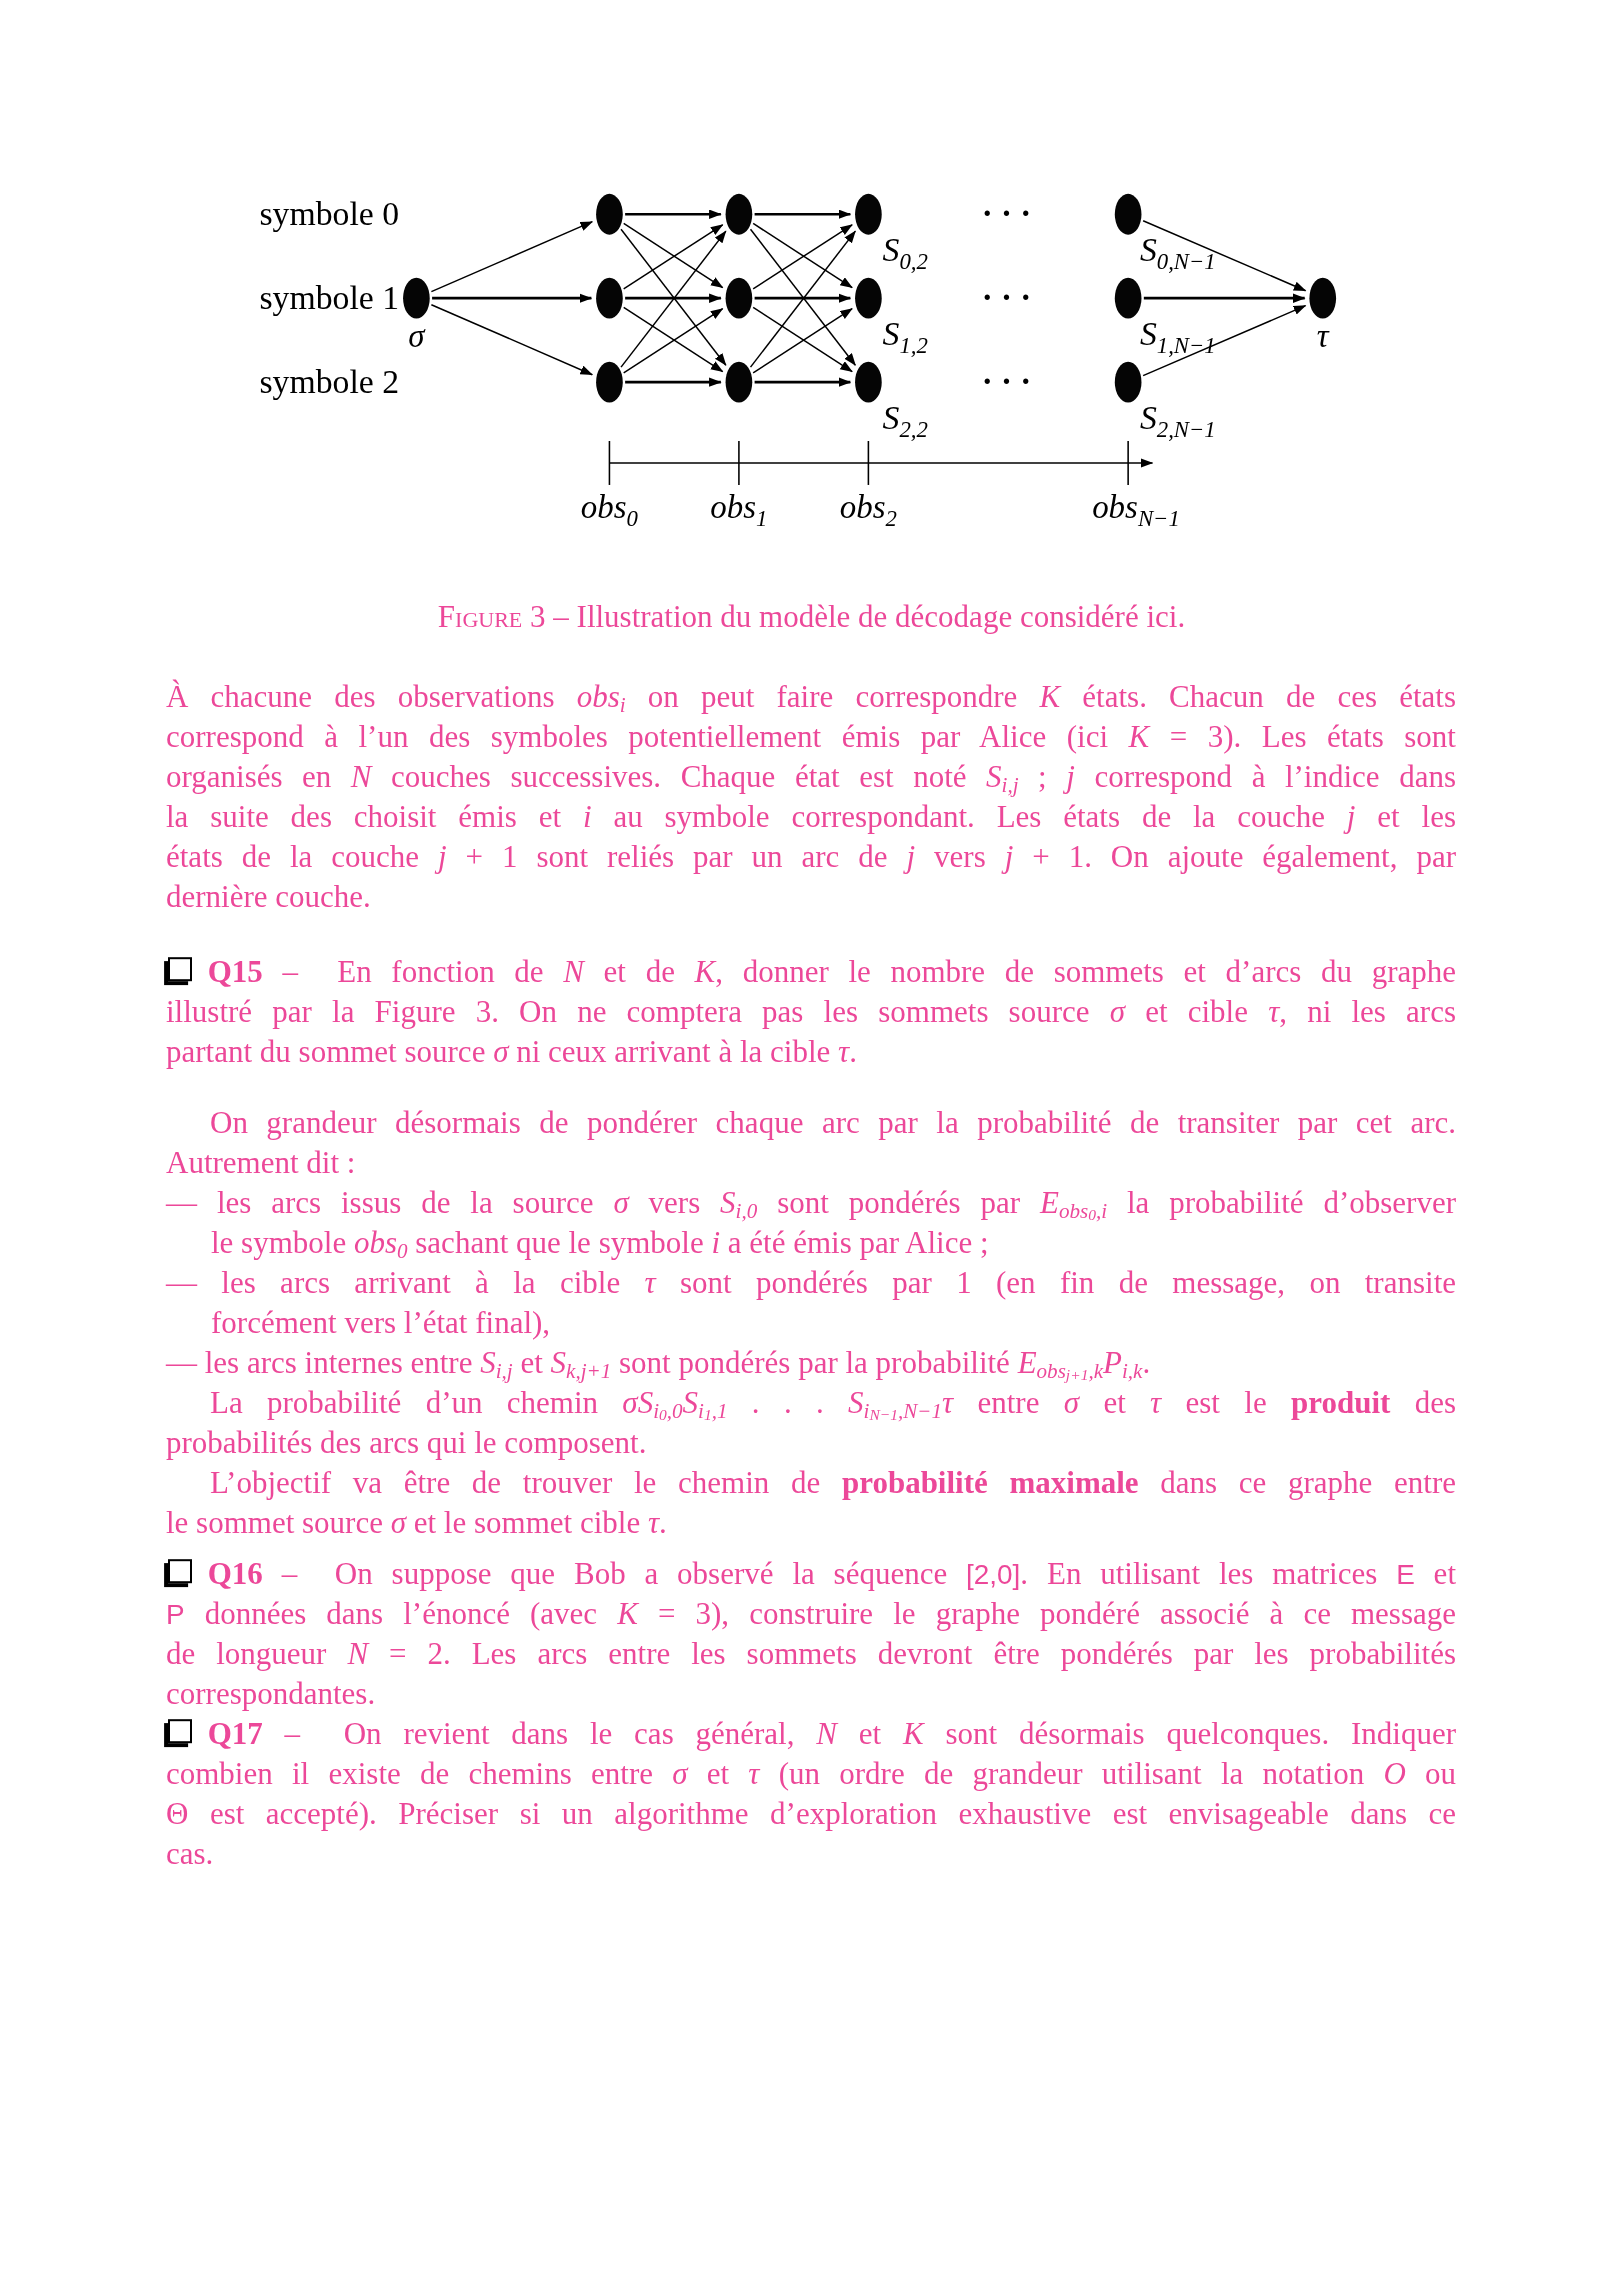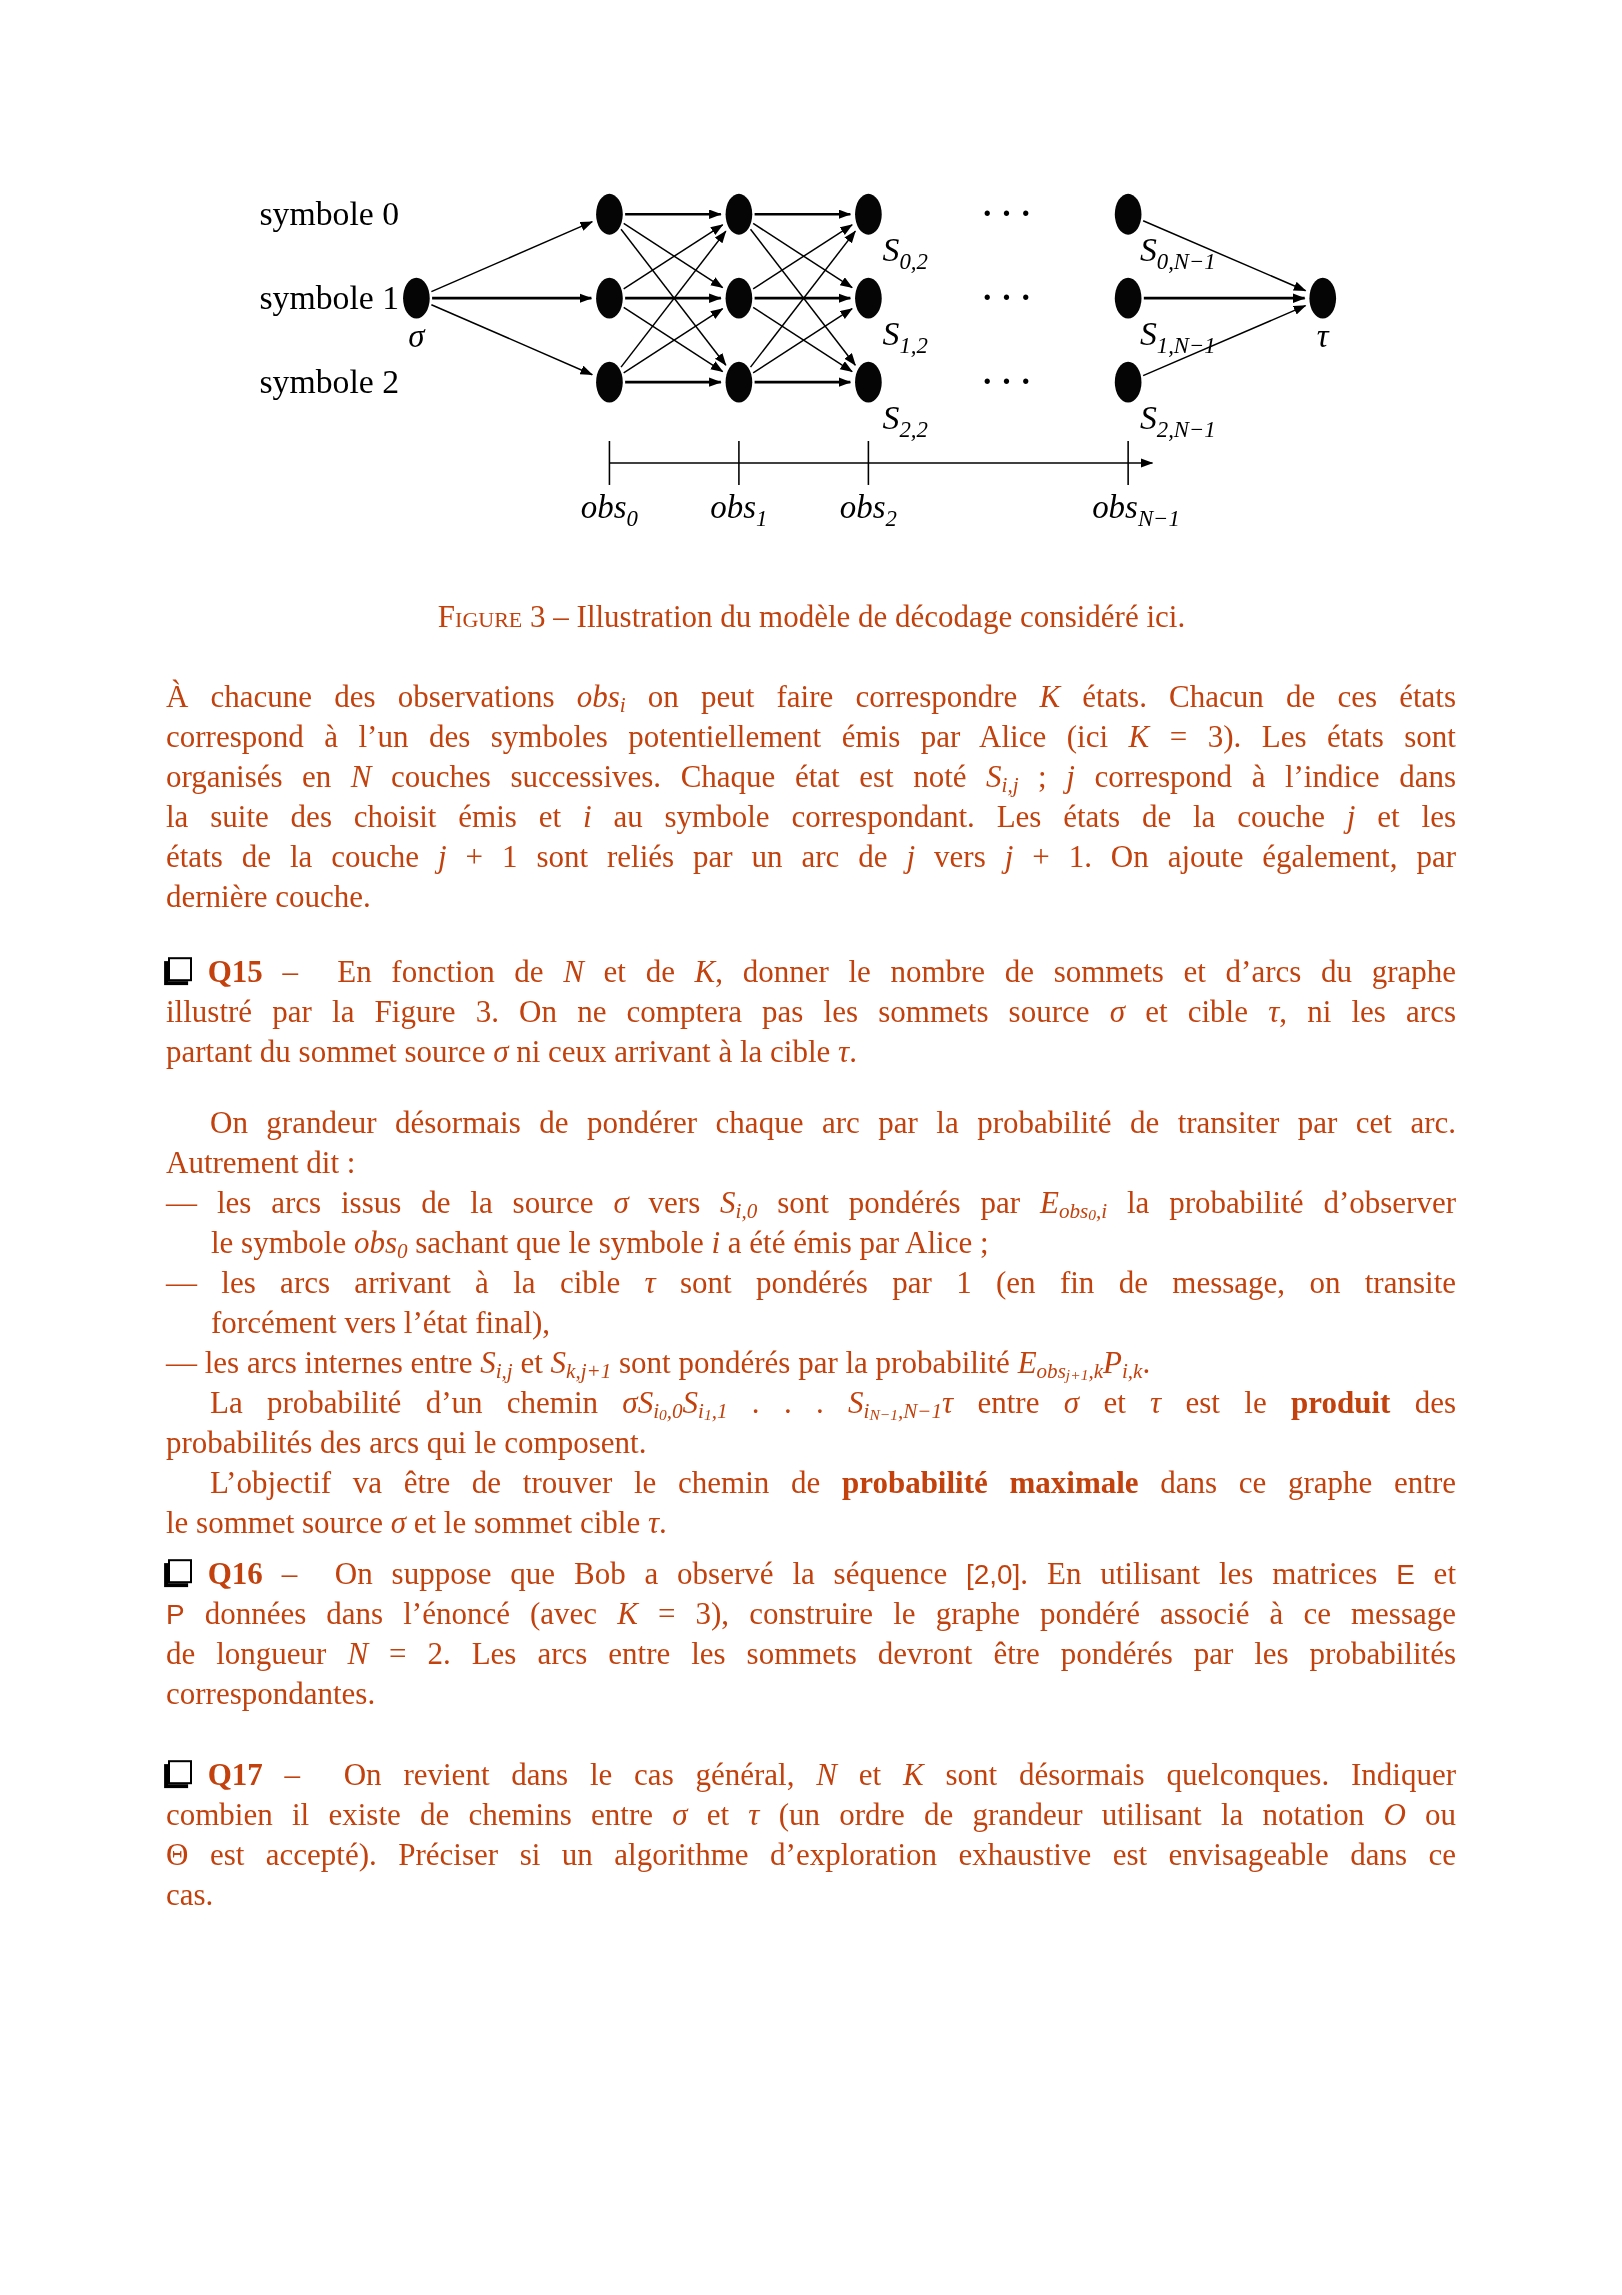--- a/index.html
+++ b/index.html
@@ -1,18 +1,18 @@
 <!DOCTYPE html>
 <html style="font-size:12.6px"><head>
 <meta charset="utf-8">
 <style>
   html,body{margin:0;padding:0;background:#ffffff;}
   .page{
     position:relative;width:1623px;height:2051px;background:#ffffff;
-    font-family:"Liberation Serif","DejaVu Serif",serif;color:#c2410c;overflow:hidden;
+    font-family:"Liberation Serif","DejaVu Serif",serif;color:#ec4899;overflow:hidden;
   }
   
   .fig-svg{position:absolute;left:0;top:0;width:1623px;height:565px;}
   .caption{
     position:absolute;left:0;top:597px;width:1623px;text-align:center;
     font-size:31px;line-height:39px;font-family:Liberation Serif, serif;
   }
   .sc{font-variant:small-caps;}
   
   .text-col{
@@ -152,21 +152,21 @@
       <div class="para">
         <div class="line" style="padding-left: 44px;"><span>L’objectif va être de trouver le chemin de </span><span class="b">probabilité maximale</span><span> dans ce graphe entre</span></div>
         <div class="line last"><span>le sommet source </span><span class="i">σ</span><span> et le sommet cible </span><span class="i">τ</span><span>.</span></div>
       </div>
       <div class="para" style="margin-top: 11px;">
         <div class="line"><span class="qbox"></span><span class="b">Q16</span><span> –&nbsp;&nbsp;On suppose que Bob a observé la séquence </span><span class="tt">[2,0]</span><span>. En utilisant les matrices </span><span class="tt">E</span><span> et</span></div>
         <div class="line"><span class="tt">P</span><span> données dans l’énoncé (avec </span><span class="i">K</span><span> = 3), construire le graphe pondéré associé à ce message</span></div>
         <div class="line"><span>de longueur </span><span class="i">N</span><span> = 2. Les arcs entre les sommets devront être pondérés par les probabilités</span></div>
         <div class="line last"><span>correspondantes.</span></div>
       </div>
-      <div class="para" style="margin-top: 41px;">
+      <div class="para" style="">
         <div class="line"><span class="qbox"></span><span class="b">Q17</span><span> –&nbsp;&nbsp;On revient dans le cas général, </span><span class="i">N</span><span> et </span><span class="i">K</span><span> sont désormais quelconques. Indiquer</span></div>
         <div class="line"><span>combien il existe de chemins entre </span><span class="i">σ</span><span> et </span><span class="i">τ</span><span> (un ordre de grandeur utilisant la notation </span><span class="i">O</span><span> ou</span></div>
         <div class="line"><span>Θ est accepté). Préciser si un algorithme d’exploration exhaustive est envisageable dans ce</span></div>
         <div class="line last"><span>cas.</span></div>
       </div>
     </div>
 
   <div class="footer">9</div>
 </div>
 

